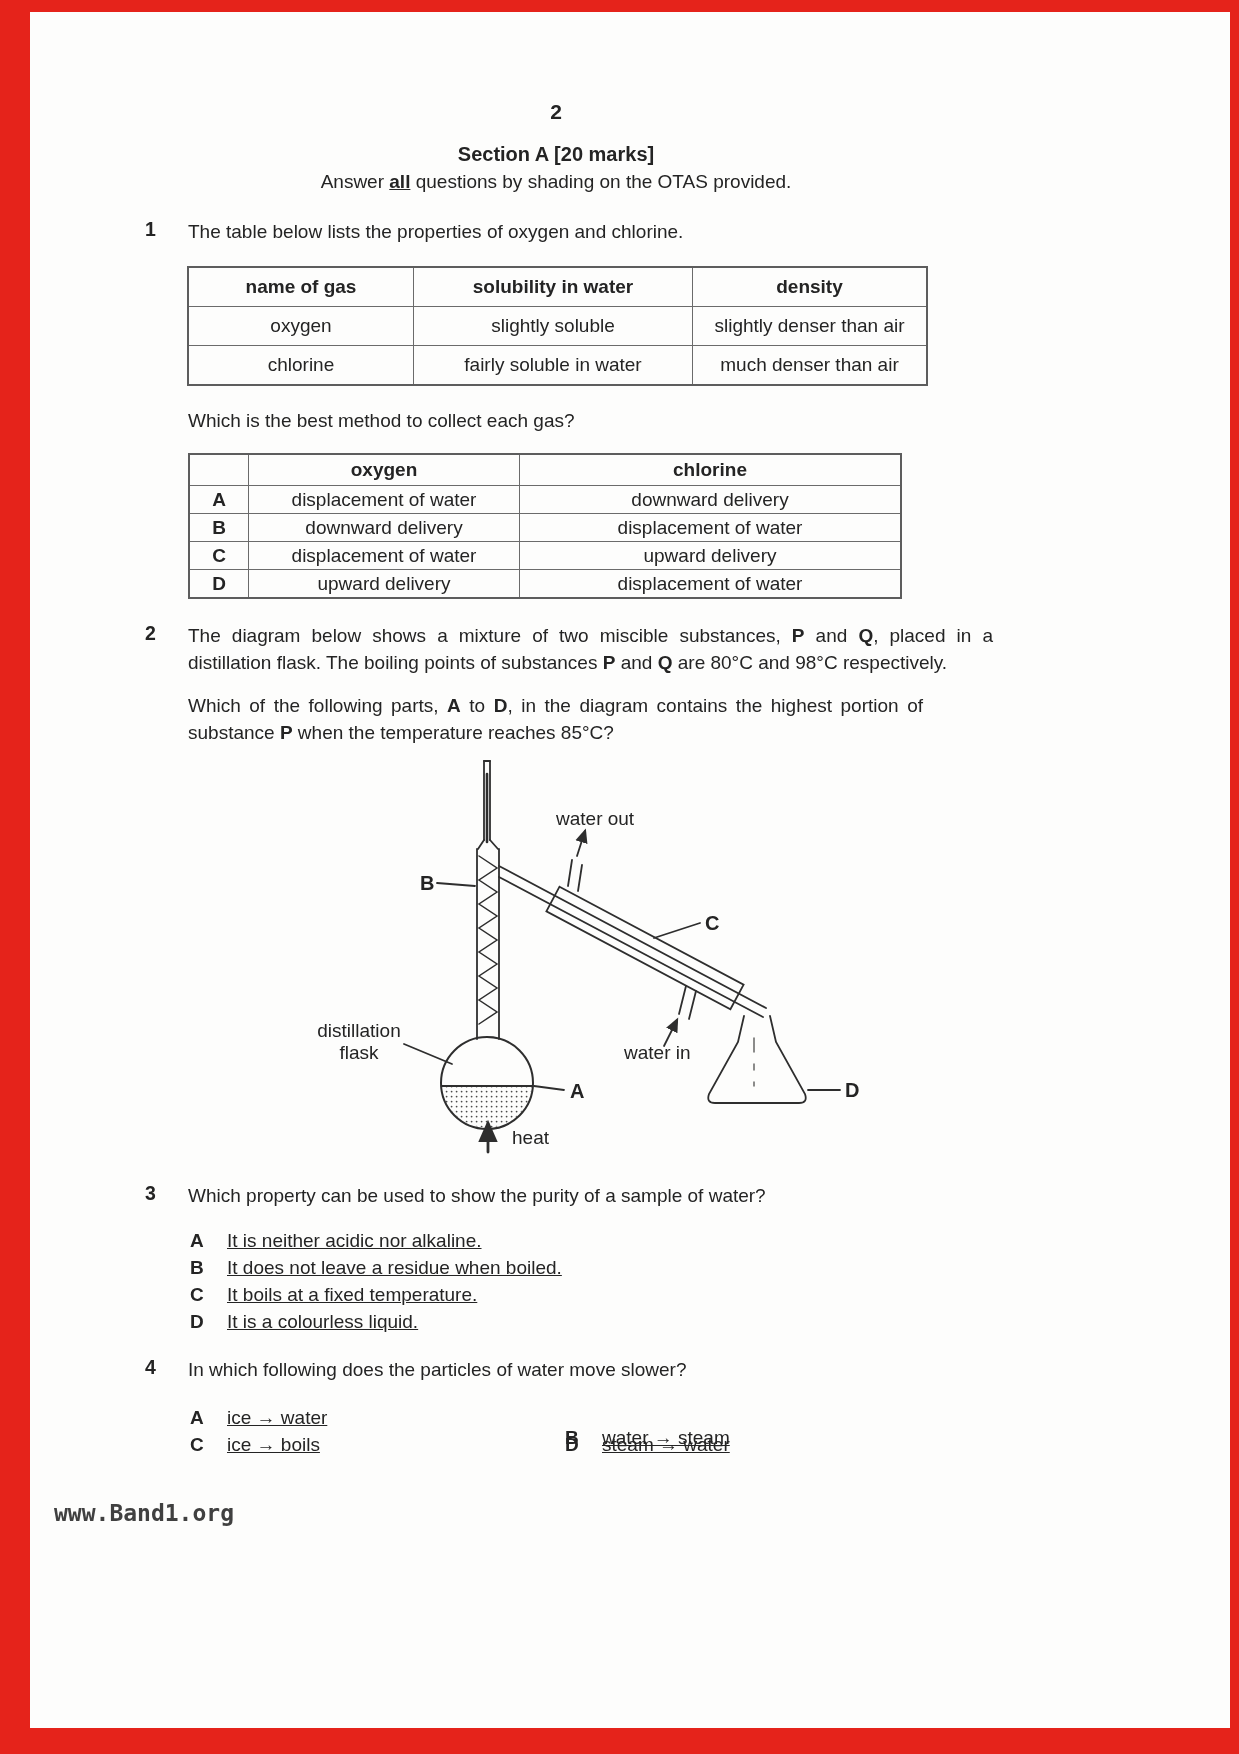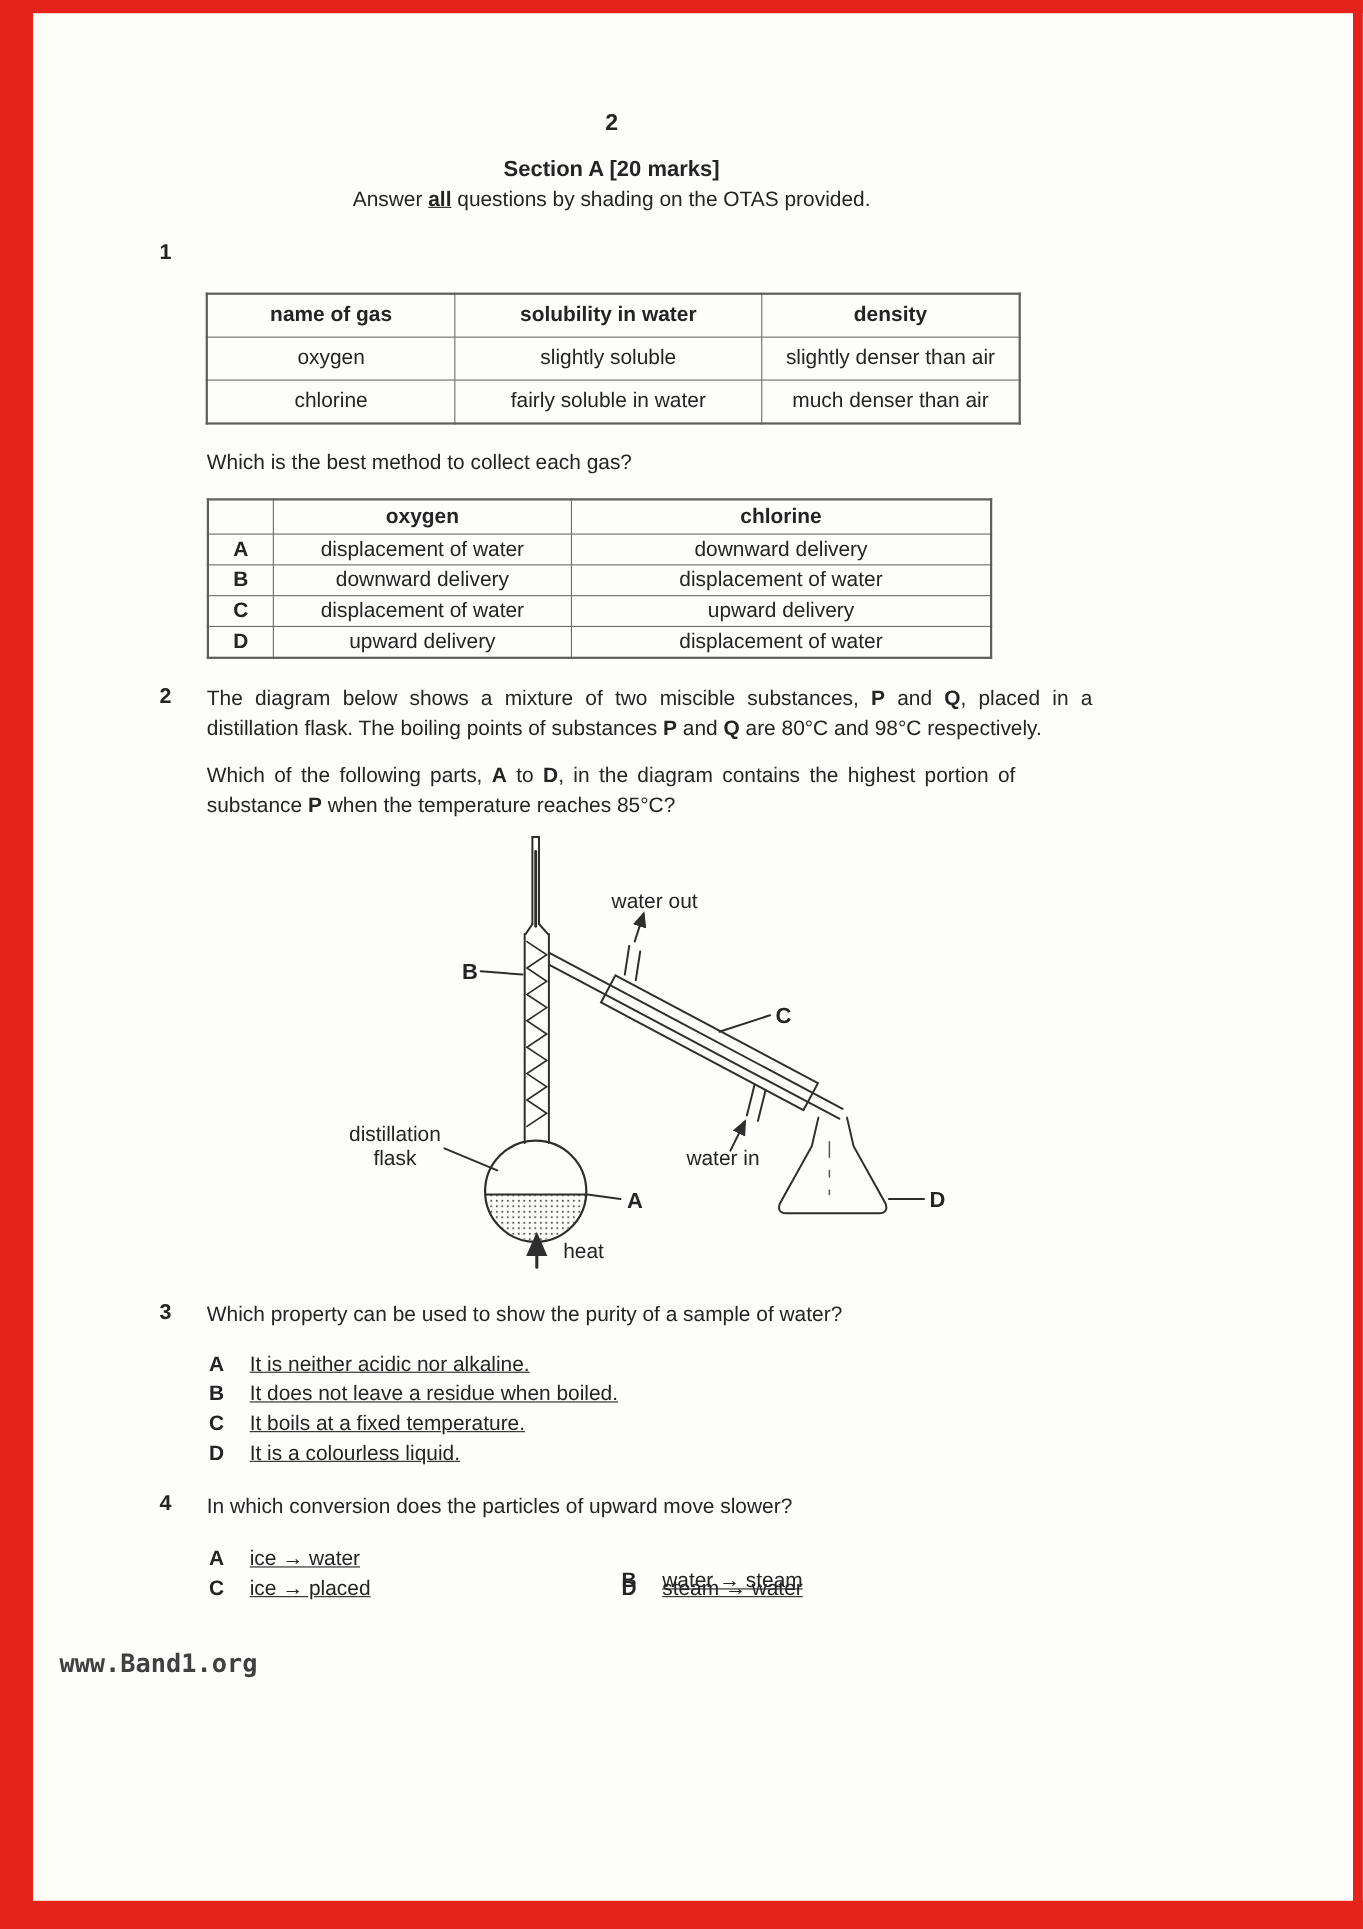--- a/index.html
+++ b/index.html
@@ -57,20 +57,21 @@
   <div class="red red-right"></div>
   <div class="red red-bottom"></div>
 
   <div class="abs center page-num" style="left:0; top:100px; width:1112px;">2</div>
   <div class="abs center sec-title" style="left:0; top:143px; width:1112px;">Section A [20 marks]</div>
   <div class="abs center instr" style="left:0; top:171px; width:1112px;">
     <span>Answer </span><span class="bu">all</span><span> questions by shading on the OTAS provided.</span>
   </div>
 
   <span class="abs qnum" style="left:145px; top:218px;">1</span>
+  <div class="abs qtext" style="left:188px; top:218px;">The table below lists the properties of oxygen and chlorine.</div>
 
   <table class="abs doc-table gas-table" style="left:187px; top:266px;">
     <thead>
       <tr>
         <th style="width:212px;">name of gas</th>
         <th style="width:266px;text-align:center;">solubility in water</th>
         <th style="width:221px;">density</th>
       </tr>
     </thead>
     <tbody>
@@ -208,30 +209,30 @@
     <span class="optletter">B</span><span>It does not leave a residue when boiled.</span>
   </div>
   <div class="abs opt" style="left:190px; top:1284px;">
     <span class="optletter">C</span><span>It boils at a fixed temperature.</span>
   </div>
   <div class="abs opt" style="left:190px; top:1311px;">
     <span class="optletter">D</span><span>It is a colourless liquid.</span>
   </div>
 
   <span class="abs qnum" style="left:145px; top:1356px;">4</span>
-  <div class="abs qtext" style="left:188px; top:1356px;">In which conversion does the particles of upward move slower?</div>
+  <div class="abs qtext" style="left:188px; top:1356px;">In which following does the particles of water move slower?</div>
 
   <div class="abs opt" style="left:190px; top:1407px;">
     <span class="optletter">A</span><span>ice → water</span>
   </div>
   <div class="abs opt" style="left:565px; top:1407px;margin-top:20px;">
     <span class="optletter">B</span><span>water → steam</span>
   </div>
   <div class="abs opt" style="left:190px; top:1434px;">
-    <span class="optletter">C</span><span>ice → placed</span>
+    <span class="optletter">C</span><span>ice → boils</span>
   </div>
   <div class="abs opt" style="left:565px; top:1434px;">
     <span class="optletter">D</span><span>steam → water</span>
   </div>
 
   <div class="abs footer" style="left:54px; top:1500px;">www.Band1.org</div>
 
 </div>
 
 </body></html>

